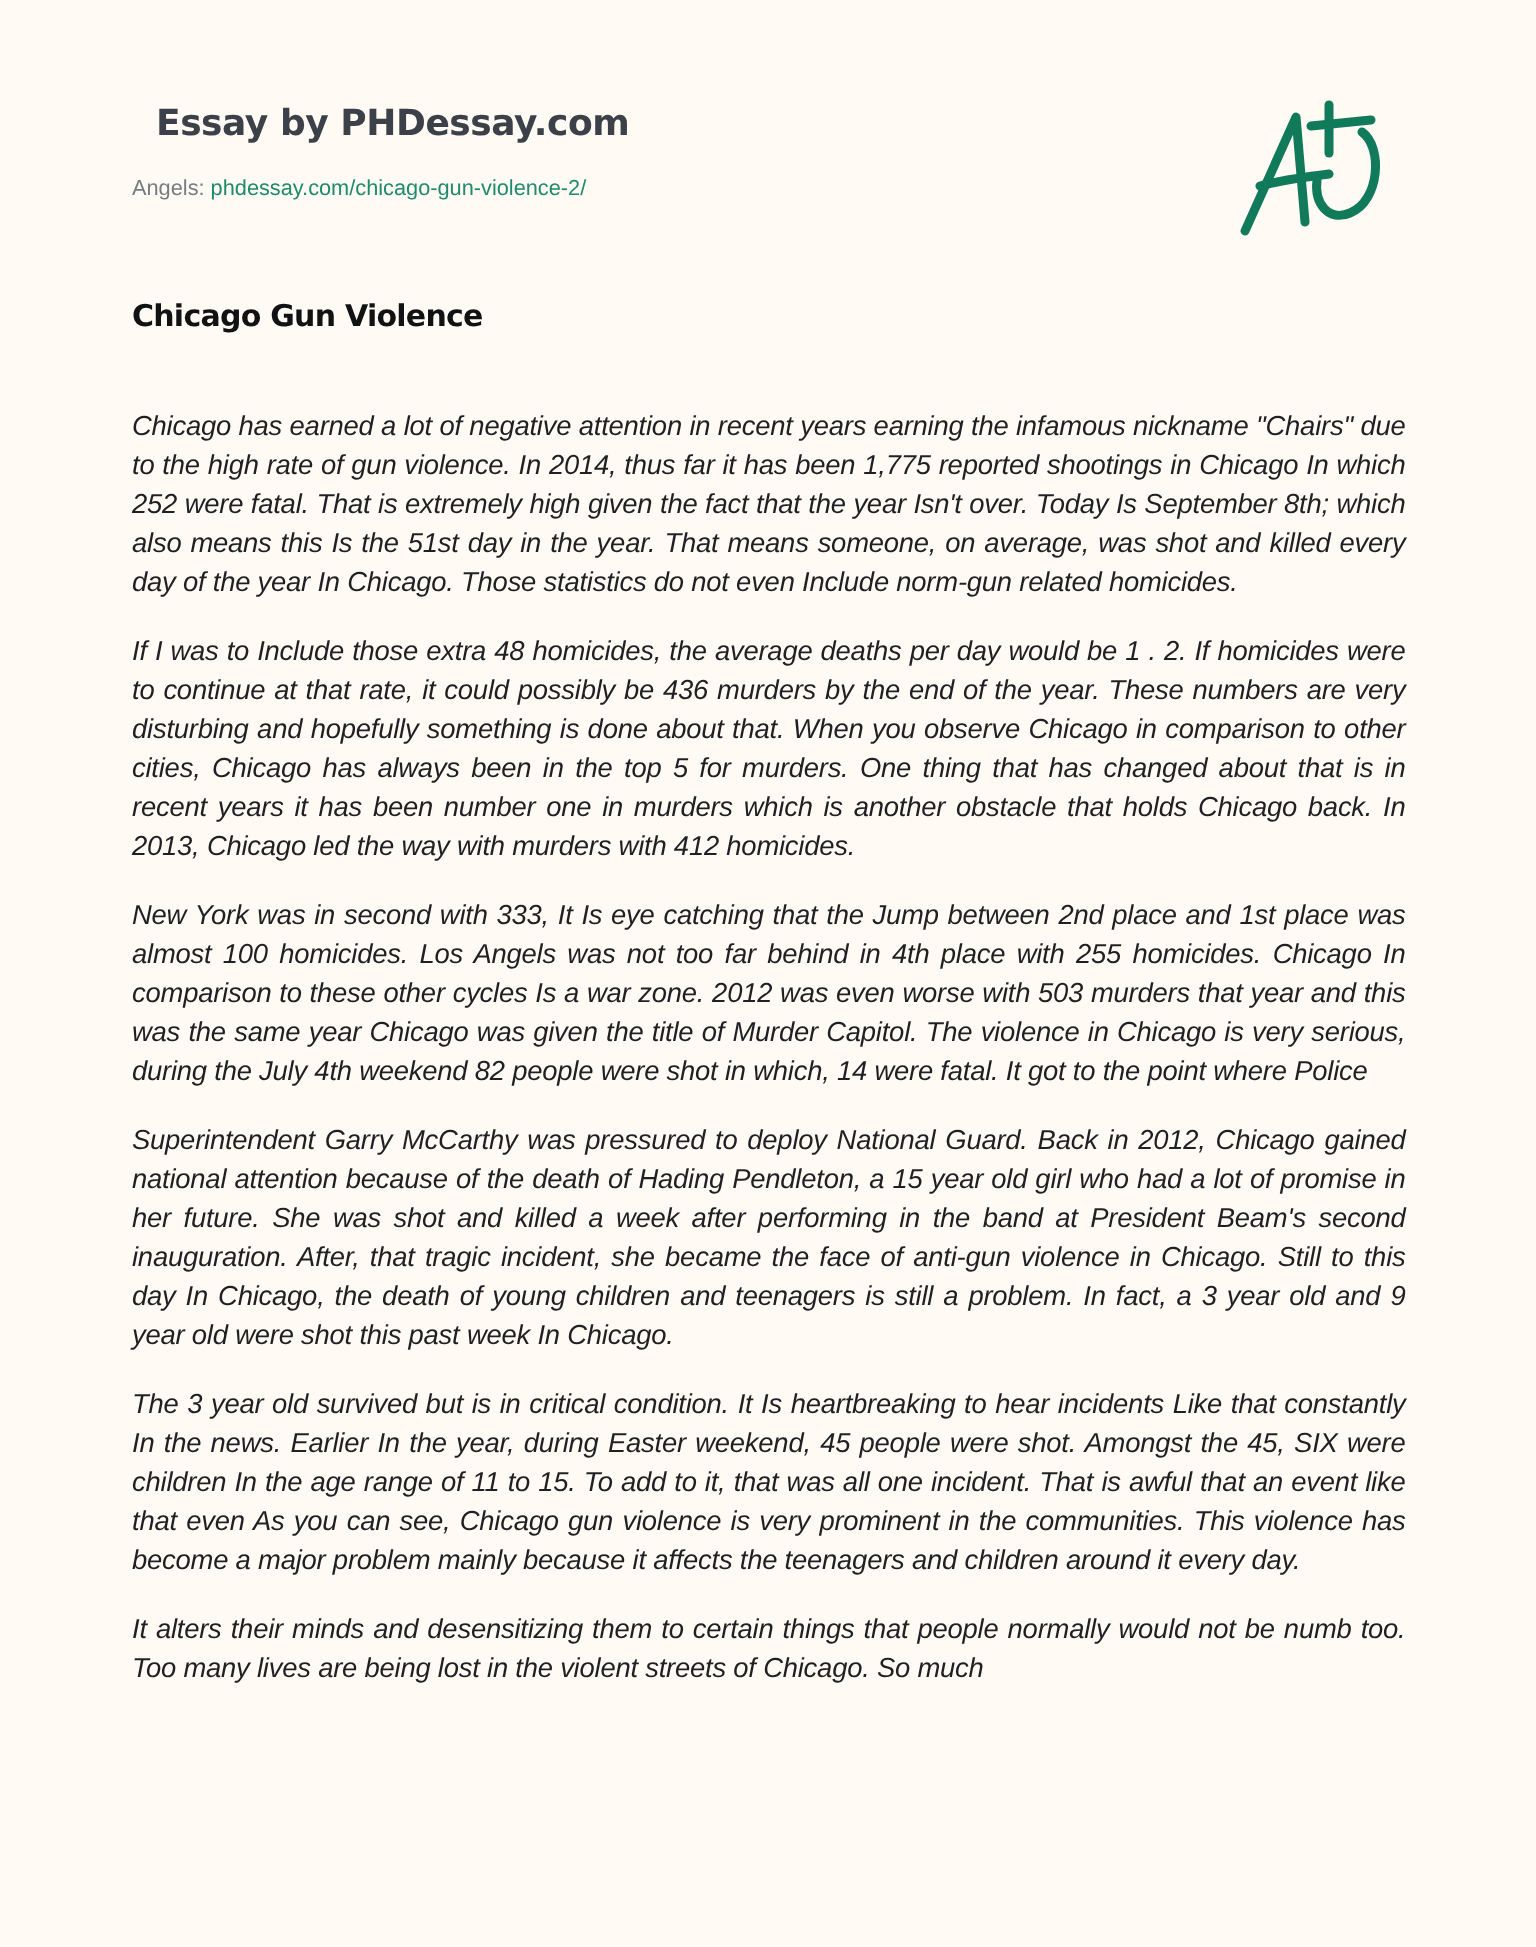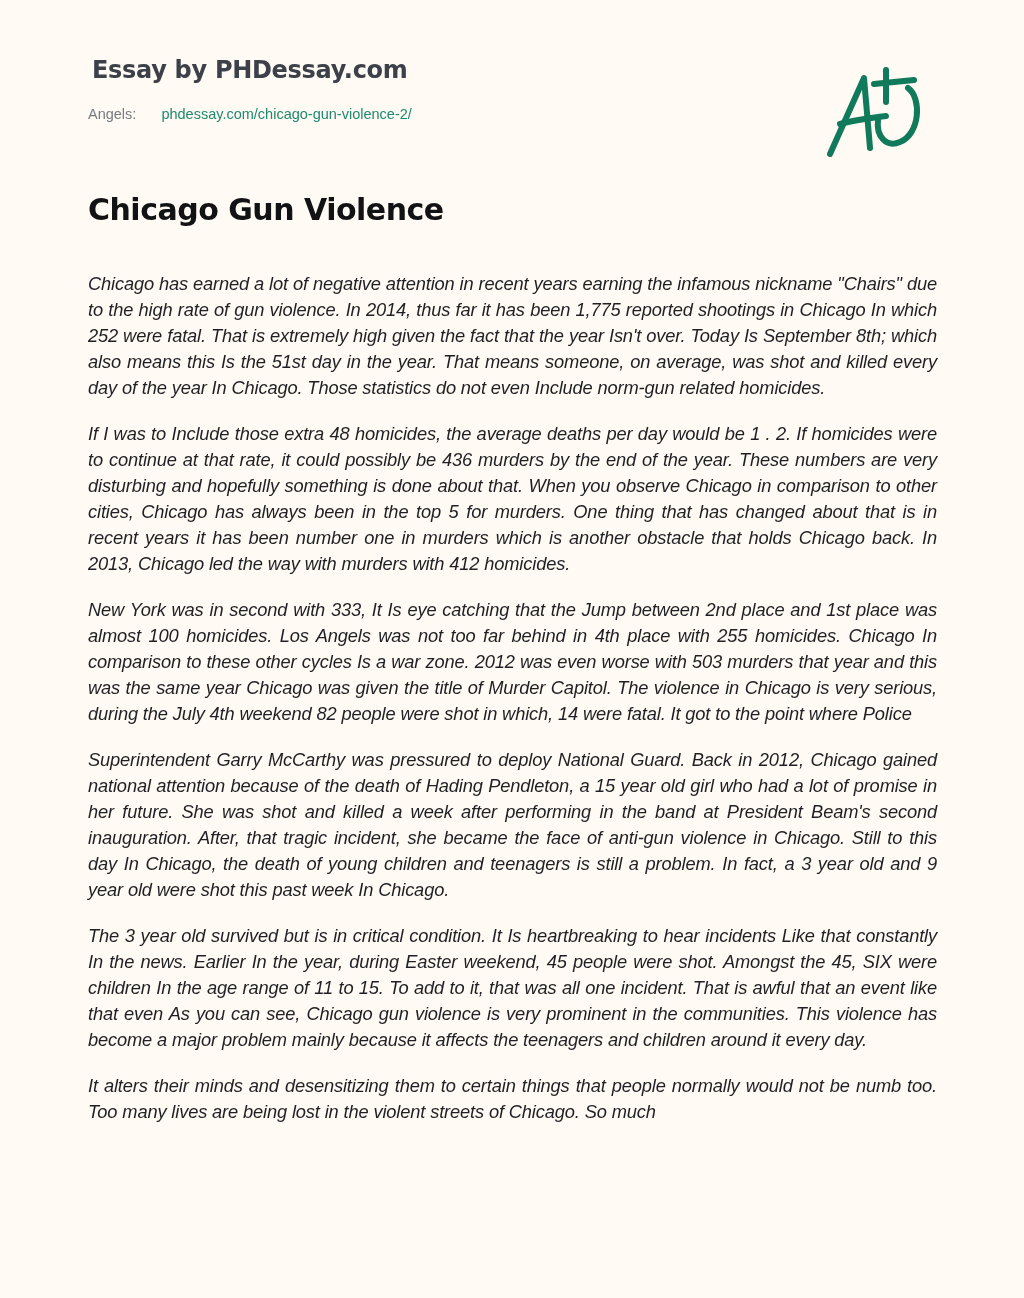--- a/index.html
+++ b/index.html
@@ -20,49 +20,48 @@
       left: 88px;
       top: 50px;
       width: 860px;
     }
     .site-title {
       font-family: "DejaVu Sans", sans-serif;
       font-weight: bold;
       font-size: 24px;
       color: #3c4048;
       letter-spacing: -0.3px;
-      margin: 4px;
+      margin: 16px;
       line-height: 32px;
     }
     .source-line {
       margin-top: 18px;
       font-size: 14.5px;
       line-height: 20px;
       color: #767d82;
     }
     .source-line a {
       color: #1f8a6e;
       text-decoration: none;
-      margin-left: 21px;
     }
     .logo {
       position: absolute;
       left: 822px;
       top: 64px;
       width: 110px;
       height: 100px;
     }
     .page-title {
       position: absolute;
       left: 88px;
       top: 190px;
       margin: 0;
       font-family: "DejaVu Sans", sans-serif;
       font-weight: bold;
-      font-size: 30px;
+      font-size: 20px;
       line-height: 40px;
       color: #111214;
       letter-spacing: -0.5px;
     }
     .essay {
       position: absolute;
       left: 88px;
       top: 271px;
       width: 849px;
       font-style: italic;

